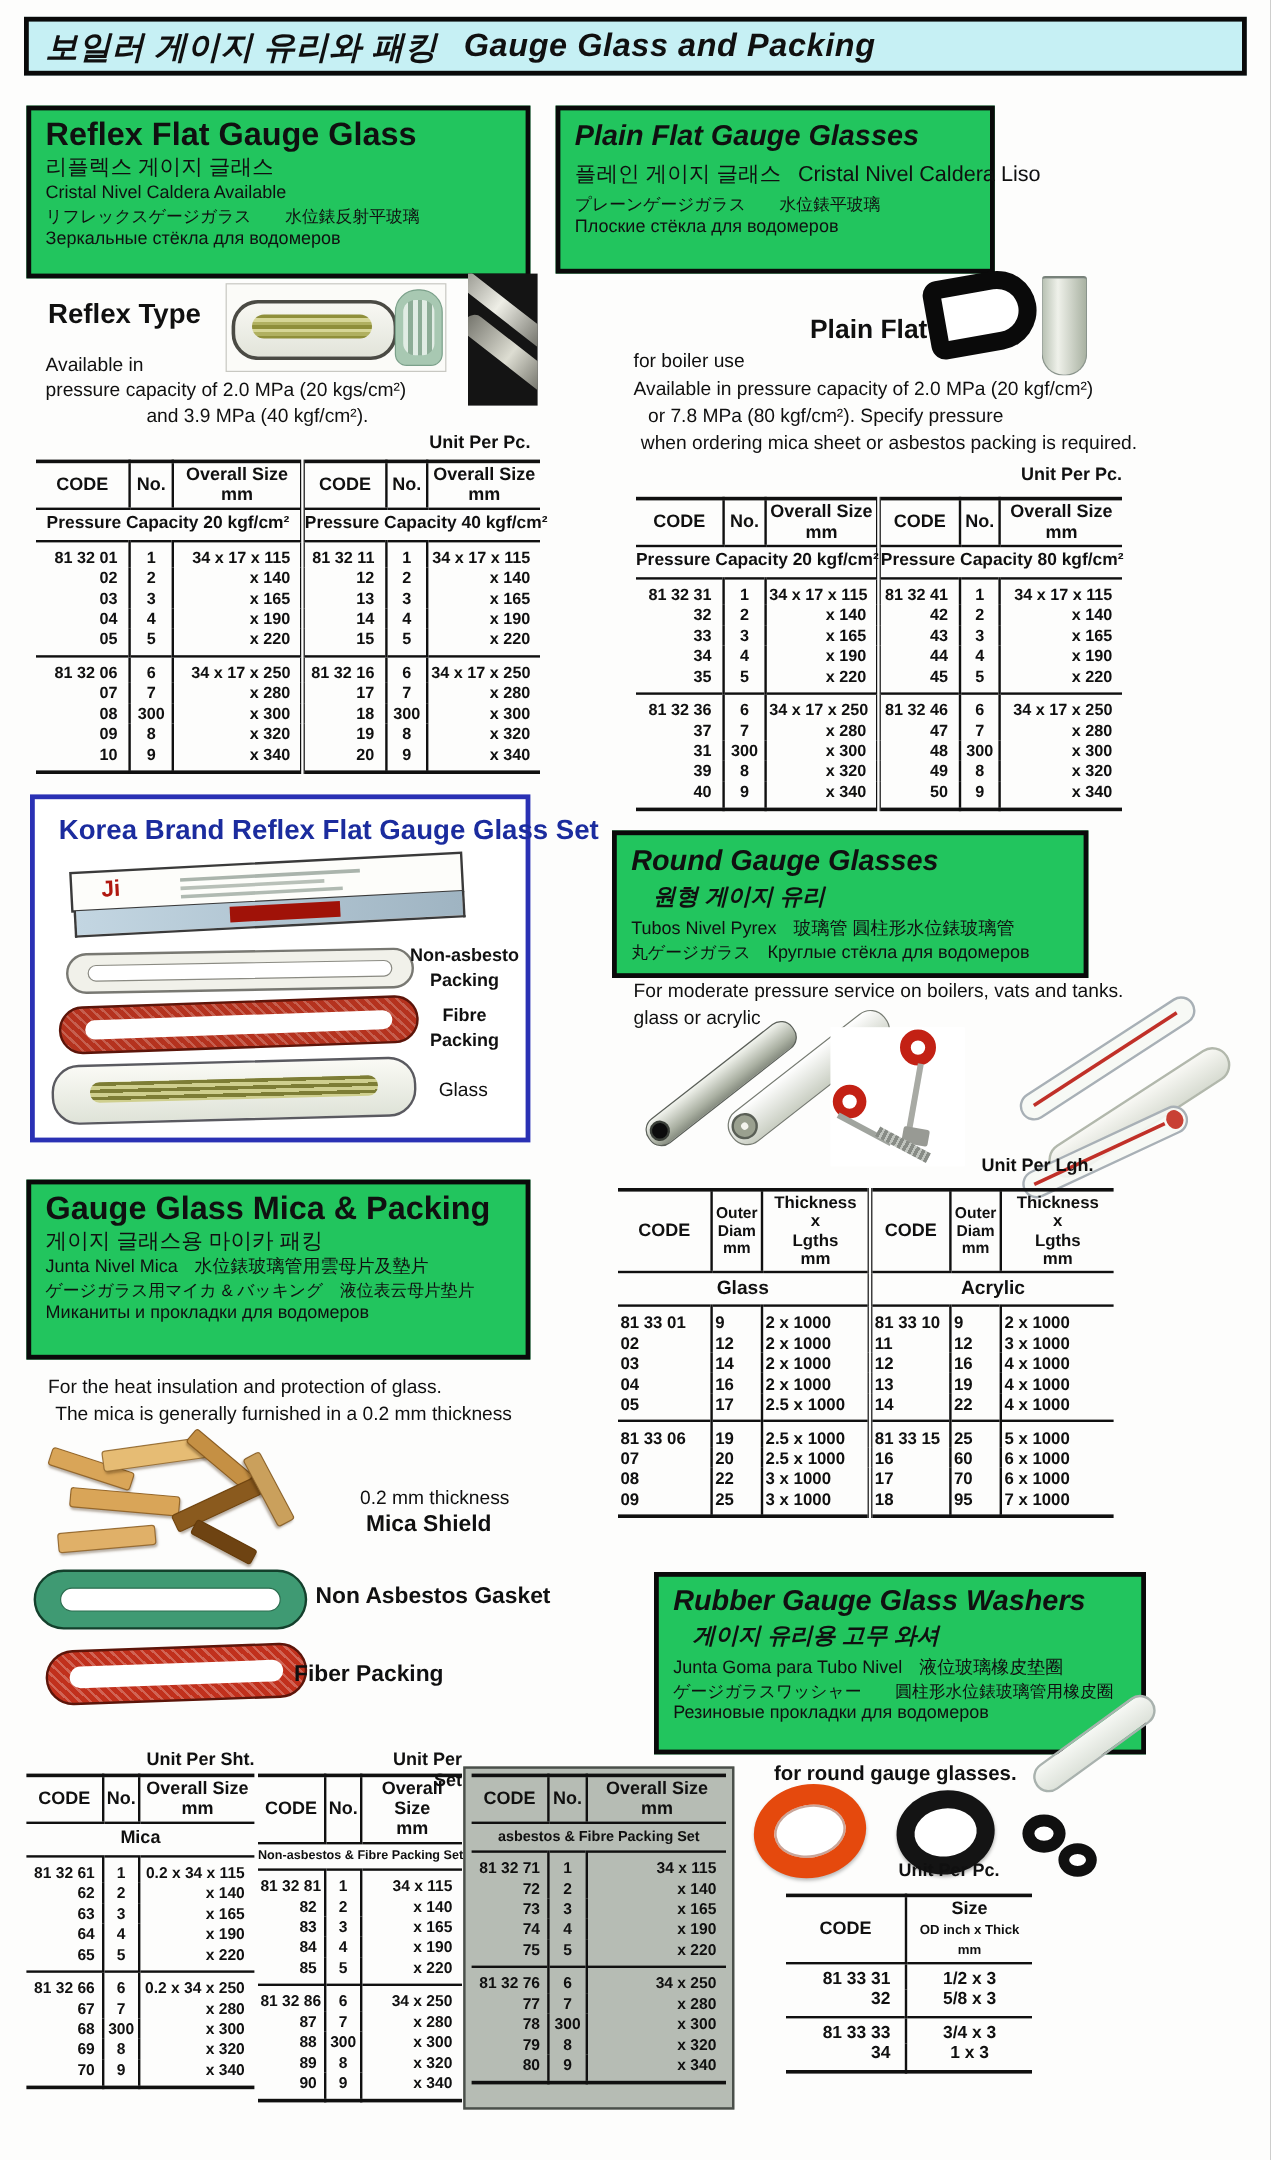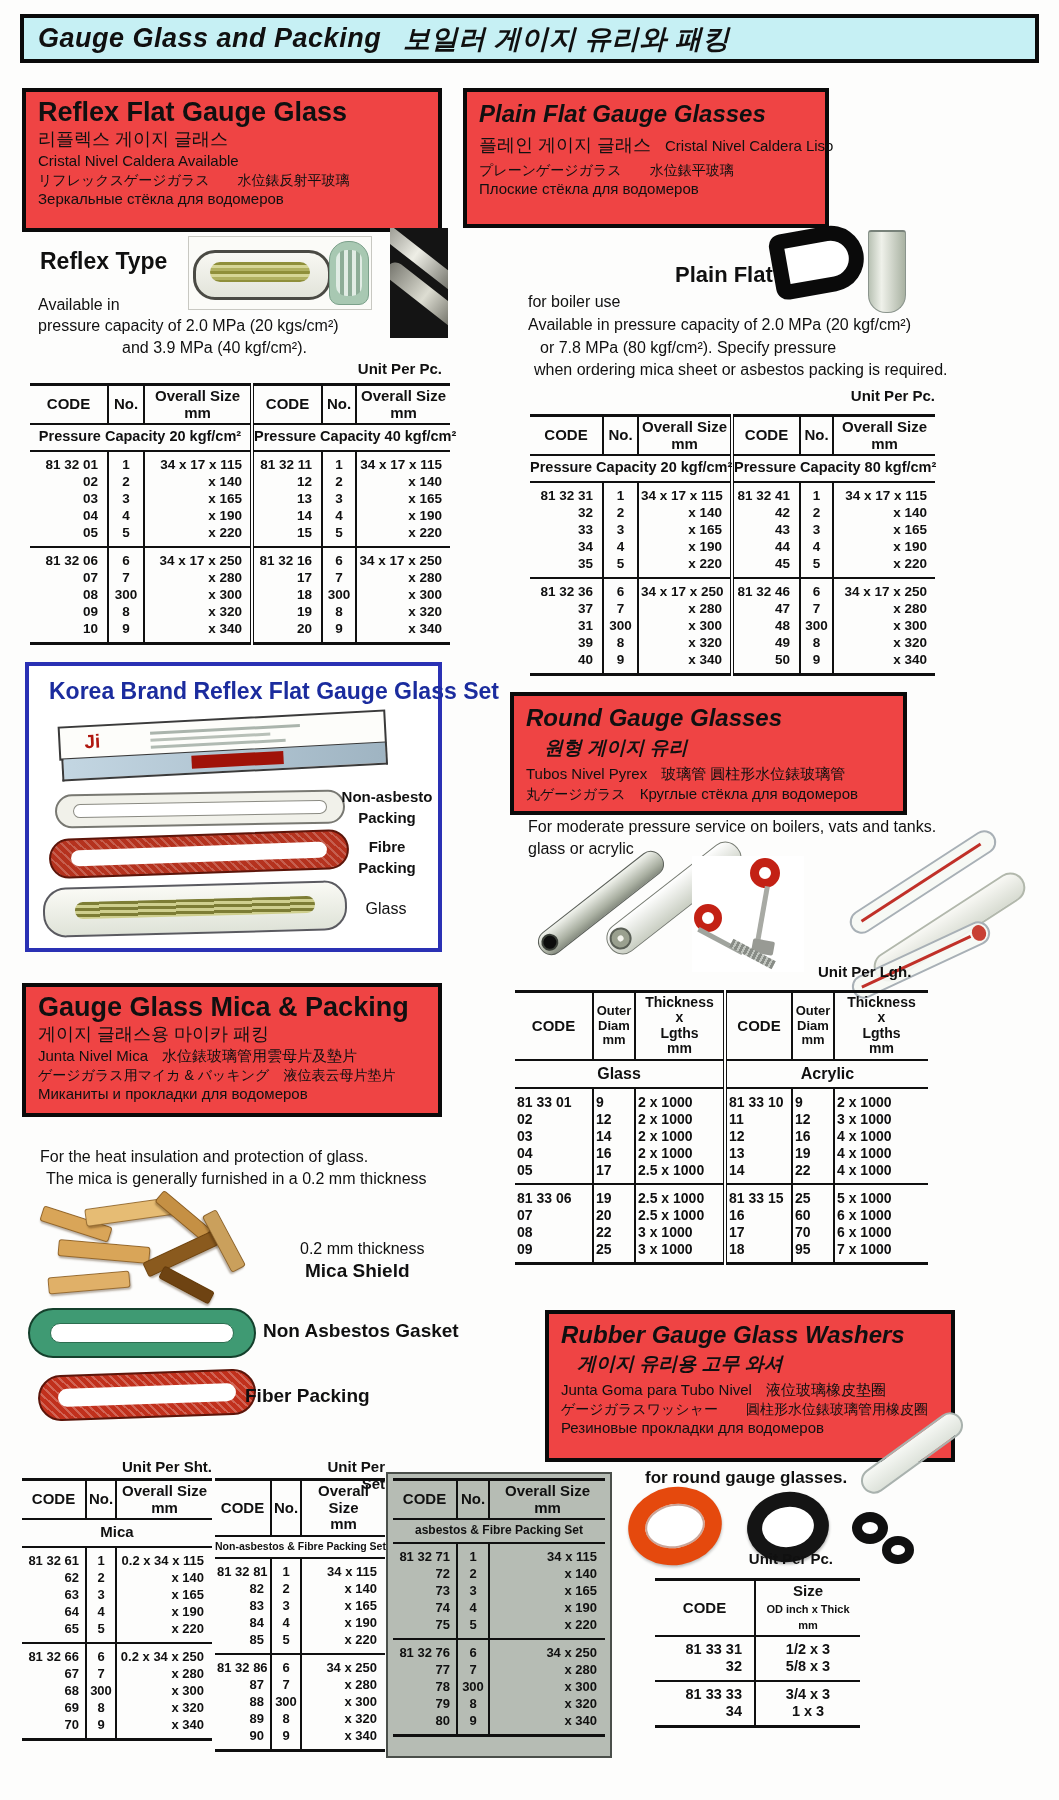--- a/index.html
+++ b/index.html
@@ -9,21 +9,21 @@
   .b {font-weight:bold;}
   .i {font-style:italic;}
 
   
   .banner {left:20px; top:14px; width:1019px; height:49px; background:#c6f0f4;
            border:4px solid #0a0a0a; box-sizing:border-box; display:flex; align-items:center;
            padding-left:14px; gap:22px;}
   .banner .bt {font-size:27px; font-weight:bold; font-style:italic; letter-spacing:.5px;}
 
   
-  .gbox {background:#ef4444; border:4px solid #0a0a0a; box-sizing:border-box; padding:5px 12px 4px;}
+  .gbox {background:#22c55e; border:4px solid #0a0a0a; box-sizing:border-box; padding:5px 12px 4px;}
   .gbox .tl   {font-size:27px; font-weight:bold; line-height:1.15; white-space:nowrap;}
   .gbox .tl.sm{font-size:24px;}
   .gbox .ko   {font-size:18px; line-height:1.3; white-space:nowrap;}
   .gbox .l3   {font-size:15px; line-height:1.3; white-space:nowrap;}
   .gbox .l4   {font-size:14px; line-height:1.3; white-space:nowrap;}
   .gap {margin-left:28px;}
   .gap-sm {margin-left:14px;}
 
   
   table.cat {border-collapse:collapse; table-layout:fixed; border-top:3px solid #101010;
@@ -82,22 +82,22 @@
 
   .greypanel {left:386px; top:1472px; width:226px; height:286px; background:#b6bcb4;
               border:2px solid #4a4f4a; box-sizing:border-box;}
 </style>
 </head>
 <body>
 
 <div id="canvas">
 
   <header class="abs banner">
+    <span class="bt">보일러 게이지 유리와 패킹</span>
     <span class="bt">Gauge Glass and Packing</span>
-    <span class="bt">보일러 게이지 유리와 패킹</span>
   </header>
 
   <section class="abs gbox" style="left:22px; top:88px; width:420px; height:144px;">
     <div class="tl">Reflex Flat Gauge Glass</div>
     <div class="ko">리플렉스 게이지 글래스</div>
     <div class="l3">Cristal Nivel Caldera Available</div>
     <div class="l4"><span>リフレックスゲージガラス</span><span class="gap">水位錶反射平玻璃</span></div>
     <div class="l3">Зеркальные стёкла для водомеров</div>
   </section>
 
@@ -261,21 +261,21 @@
       <div>Fibre</div>
         <div>Packing</div>
     </div>
 
     <div style="position:absolute; left:14px; top:218px; width:300px; height:46px; border:2px solid #5a5a60; border-radius:23px; background:linear-gradient(180deg,#fafaf5,#dfe3d8); transform:rotate(-1.5deg);">
       <div style="position:absolute; left:30px; top:13px; width:240px; height:17px; border-radius:8px; background:repeating-linear-gradient(180deg,#7d7d35 0 3px,#cfcf8e 3px 6px);"></div>
     </div>
     <div class="abs klabel" style="left:322px; top:232px; width:70px; font-size:16px; font-weight:normal;">Glass</div>
   </section>
 
-  <section class="abs gbox" style="left:22px; top:983px; width:420px; height:134px;">
+  <section class="abs gbox" style="left:22px; top:983px; width:420px; height:150px;">
     <div class="tl">Gauge Glass Mica &amp; Packing</div>
     <div class="ko">게이지 글래스용 마이카 패킹</div>
     <div class="l3"><span>Junta Nivel Mica</span><span class="gap-sm">水位錶玻璃管用雲母片及墊片</span></div>
     <div class="l4"><span>ゲージガラス用マイカ &amp; バッキング</span><span class="gap-sm">液位表云母片垫片</span></div>
     <div class="l3">Миканиты и прокладки для водомеров</div>
   </section>
 
   <div class="abs txt16" style="left:40px; top:1148px;">For the heat insulation and protection of glass.</div>
   <div class="abs txt16" style="left:46px; top:1170px;">The mica is generally furnished in a 0.2 mm thickness</div>
 
@@ -518,21 +518,21 @@
         <tr>
           <td>80</td>
           <td>9</td>
           <td>x 340</td>
         </tr>
       </tbody>
     </table>
 
   <section class="abs gbox" style="left:463px; top:88px; width:366px; height:140px; padding-top:8px;">
     <div class="tl sm i">Plain Flat Gauge Glasses</div>
-    <div class="ko" style="margin-top:6px;"><span>플레인 게이지 글래스</span><span class="gap-sm" style="font-size:15px;">Cristal Nivel Caldera Liso</span></div>
+    <div class="ko" style="margin-top:6px;"><span>플레인 게이지 글래스</span><span class="gap-sm" style="font-size:18px;">Cristal Nivel Caldera Liso</span></div>
     <div class="l4" style="margin-top:4px;"><span>プレーンゲージガラス</span><span class="gap">水位錶平玻璃</span></div>
     <div class="l3">Плоские стёкла для водомеров</div>
   </section>
 
   <div class="abs b" style="left:675px; top:262px; font-size:22px;">Plain Flat</div>
 
   <div class="abs" style="left:772px; top:228px; width:92px; height:66px; background:#fff; border:15px solid #0a0a0a; border-radius:12px 33px 33px 12px / 12px 33px 33px 12px; box-sizing:border-box; transform:rotate(-10deg);"></div>
 
   <div class="abs" style="left:868px; top:230px; width:36px; height:80px; background:linear-gradient(90deg,#b9c2b4,#eff1ea 35%,#a9b2a2); border:1px solid #8a948c; border-top:2px solid #78827a; border-radius:3px 3px 18px 18px;"></div>
 

